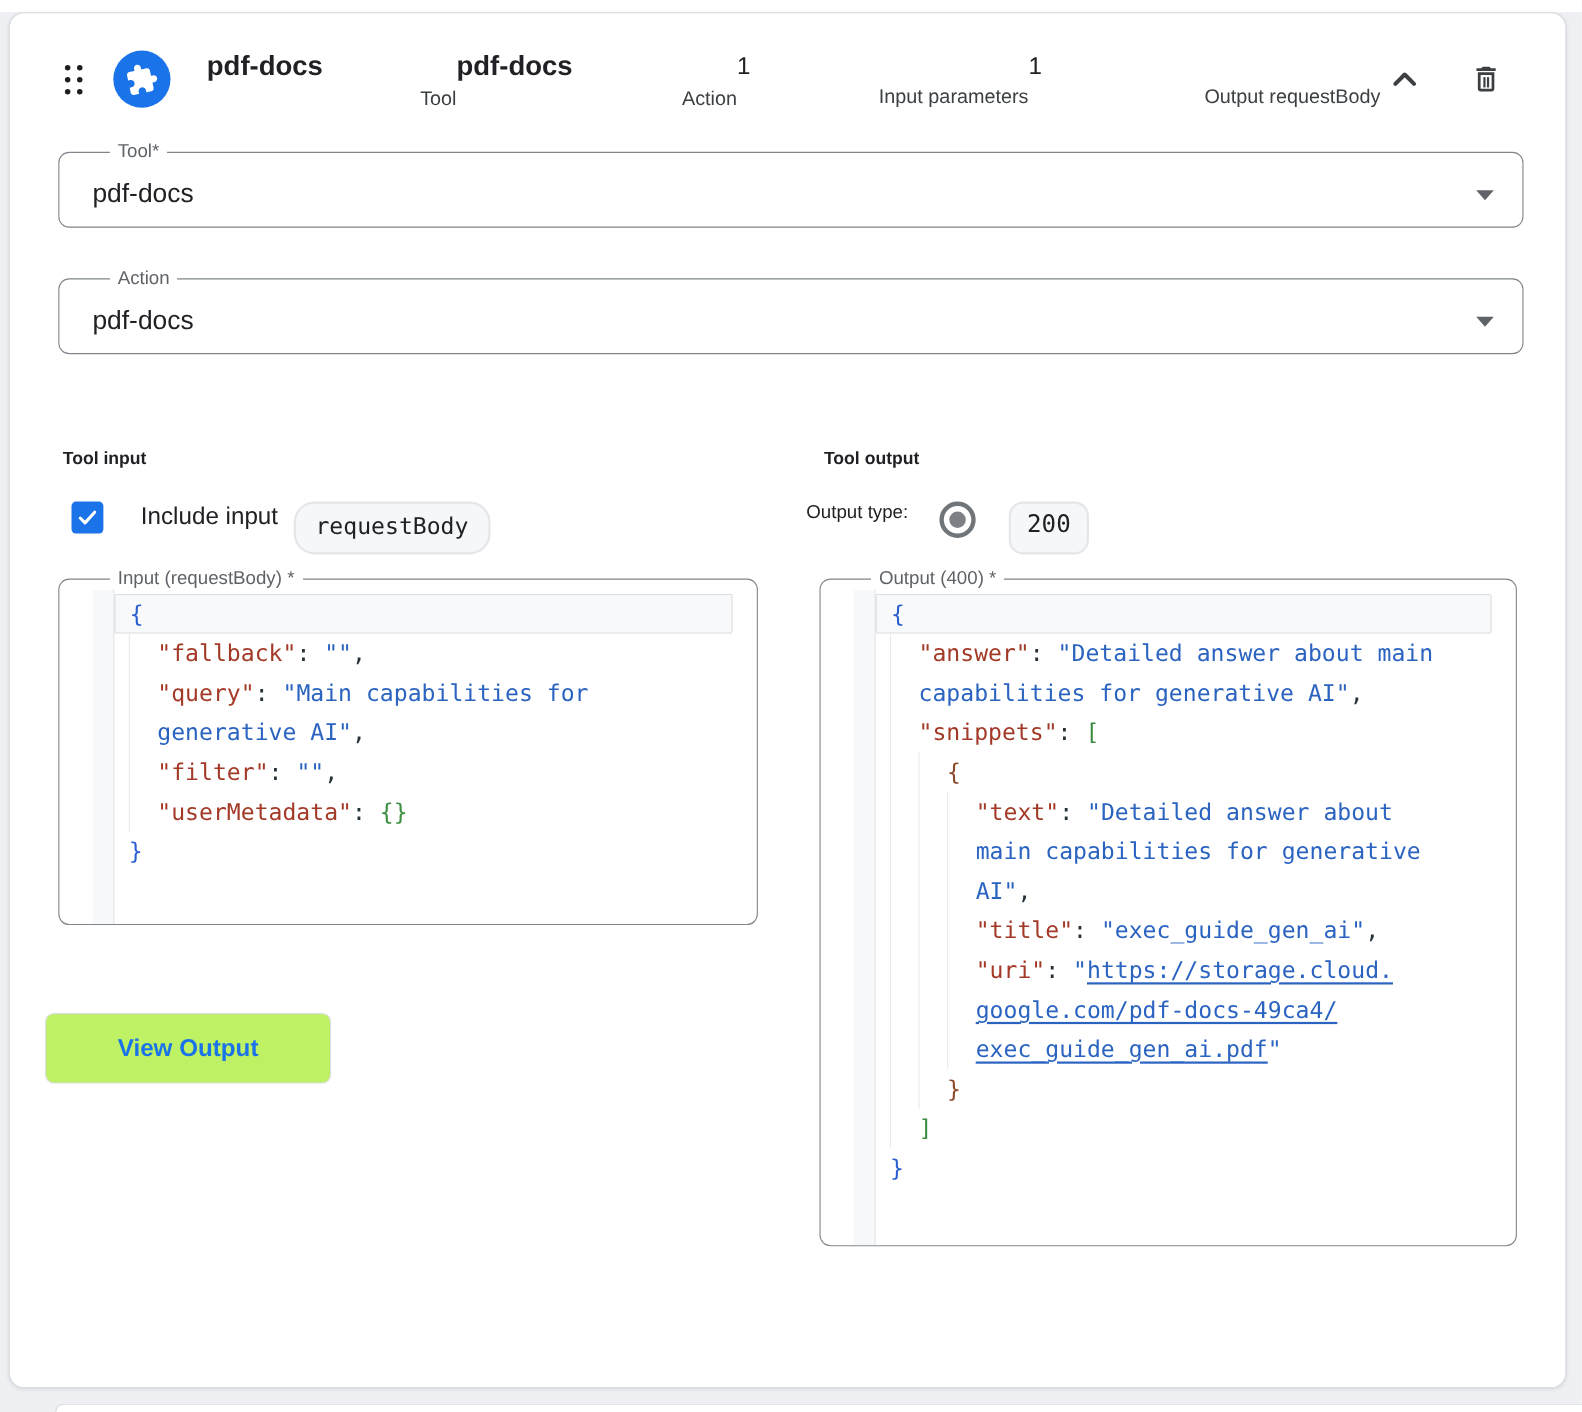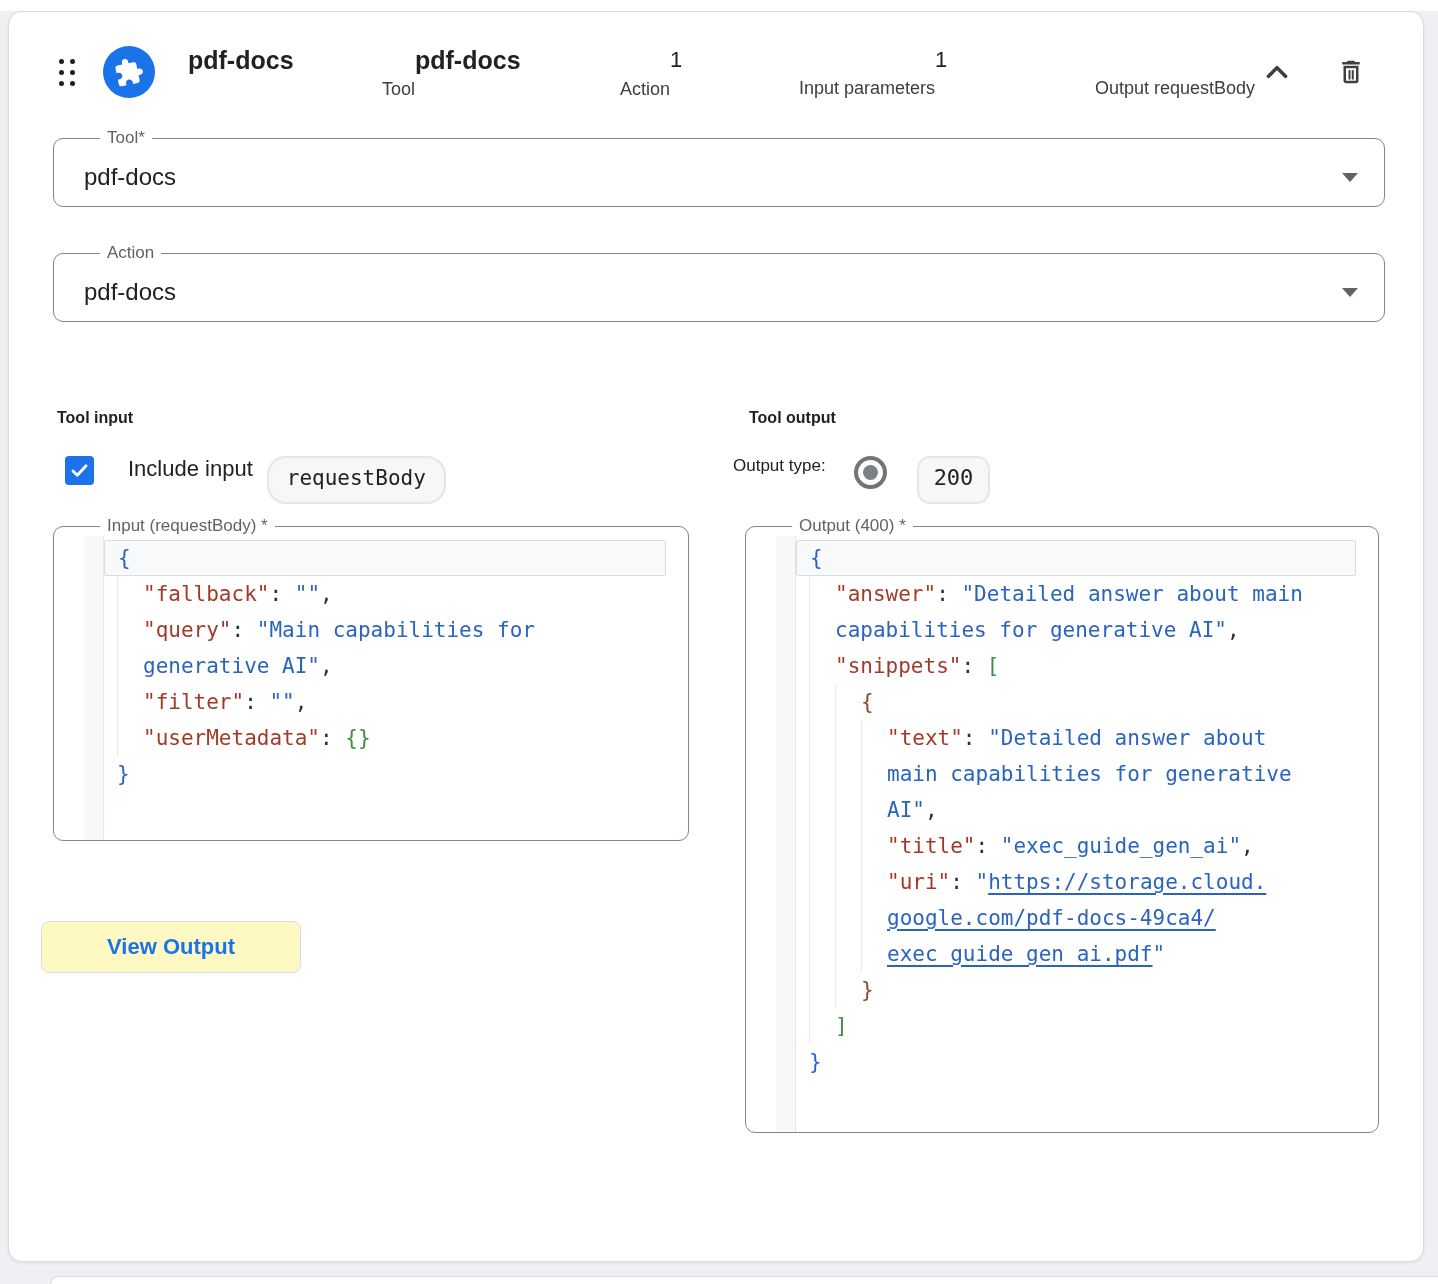--- a/index.html
+++ b/index.html
@@ -90,21 +90,21 @@
   .ind{flex:none;display:inline-block;width:25px;height:100%;border-left:1px solid var(--guide,#e8eaed);}
   .key{color:var(--code-key,#a33a28);}
   .str{color:var(--code-str,#2a63c0);}
   .pun{color:var(--code-pun,#263238);}
   .b0{color:var(--code-b0,#2b5fd0);}
   .b1{color:var(--code-b1,#3c8e40);}
   .b2{color:var(--code-b2,#8c4a2b);}
   .lnk{color:var(--code-str,#2a63c0);text-decoration:underline;text-underline-offset:4px;}
   
   .view-output{
-    margin-top:68px;width:260px;height:52px;background:#fef9c3;cursor:pointer;
+    margin-top:68px;width:260px;height:64px;background:#bef264;cursor:pointer;
     border:1px solid var(--card-border,#dadce0);border-radius:8px;
     color:var(--accent-blue,#1a73e8);font-size:22px;font-weight:700;
     font-family:"Liberation Sans",sans-serif;
   }
   
   .next-card{
     position:absolute;left:50px;right:-24px;bottom:0;height:7px;background:#fff;
     border:1px solid #d8dbde;border-bottom:none;border-radius:14px 14px 0 0;
   }
 </style>

